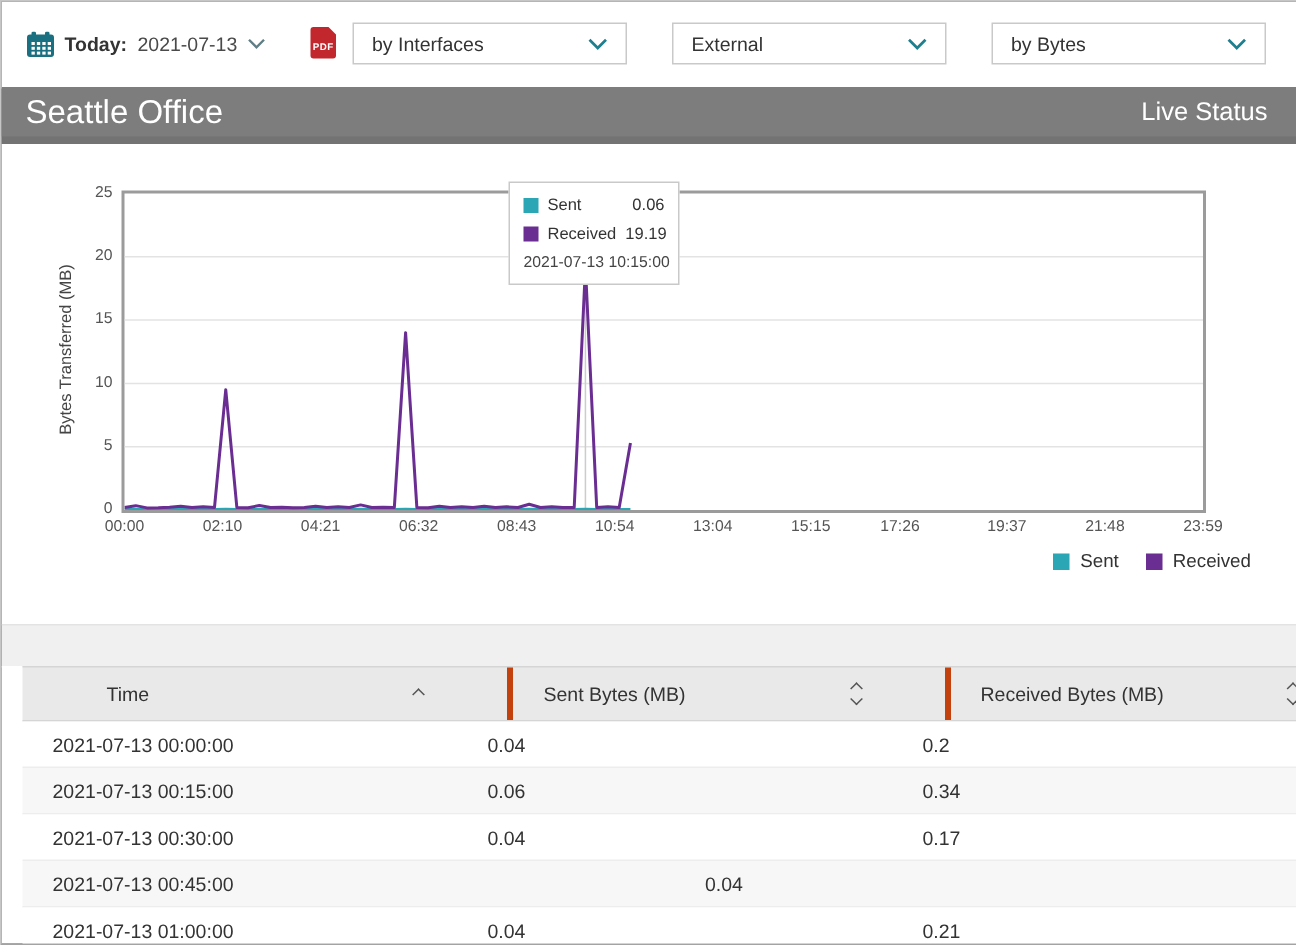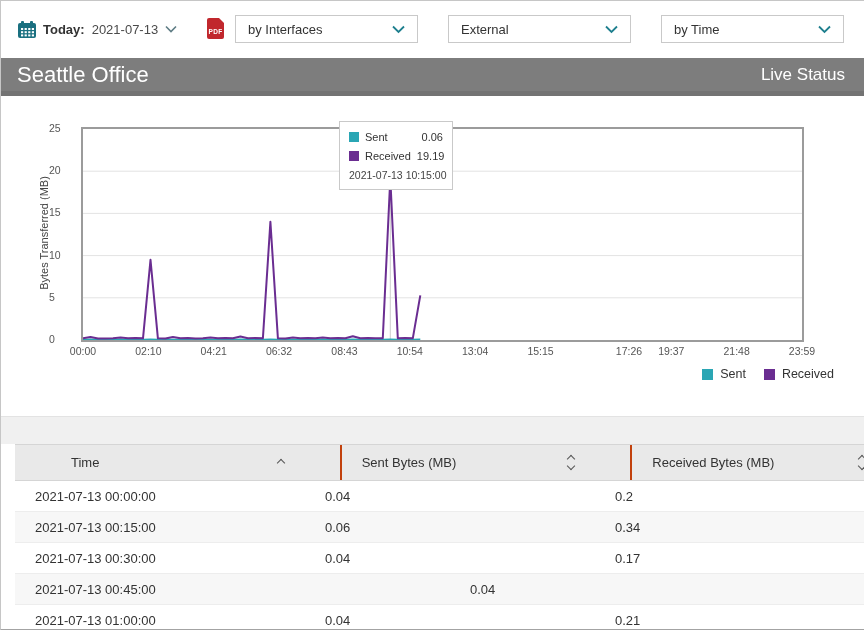--- a/index.html
+++ b/index.html
@@ -20,40 +20,40 @@
   
   .titlebar{position:absolute;top:57px;left:0;right:0;height:33px;background:#7d7d7d;color:#fff;display:flex;align-items:center;padding:0 16px;box-sizing:border-box;}
   .title{font-size:22px;}
   .live{margin-left:auto;display:flex;align-items:flex-start;gap:20px;font-size:17px;cursor:pointer;}
 
   
   .chart-section{position:absolute;top:95px;left:0;right:0;height:320px;background:#fff;}
   .plot{position:absolute;left:80px;top:31px;width:719px;height:211px;border:2px solid #9b9b9b;background:#fff;}
   .plot svg{display:block;}
   .ylab{position:absolute;left:-62px;top:130px;width:212px;height:14px;text-align:center;transform:rotate(-90deg);font-size:11px;color:#444;}
-  .ytick{position:absolute;left:48px;width:26px;text-align:left;font-size:10.5px;color:#555;}
+  .ytick{position:absolute;left:48px;width:26px;text-align:right;font-size:10.5px;color:#555;}
   .xtick{position:absolute;top:249px;width:48px;text-align:center;font-size:10.5px;color:#555;}
   .legend{position:absolute;top:271px;right:63px;display:flex;gap:18px;align-items:center;font-size:12.5px;color:#333;}
   .lg-item{display:flex;align-items:center;gap:7px;}
   .lg-swatch{width:11px;height:11px;display:inline-block;}
   .tooltip{position:absolute;left:338px;top:25px;width:114px;background:#fff;border:1px solid #c9c9c9;box-sizing:border-box;padding:9px 9px 8px 9px;z-index:5;font-size:11px;color:#333;}
   .t-row{display:flex;align-items:center;gap:6px;margin-bottom:7px;}
   .t-swatch{width:10px;height:10px;flex:0 0 auto;}
   .t-val{margin-left:auto;}
   .t-time{font-size:10.5px;color:#444;white-space:nowrap;margin-top:2px;}
 
   
   .band{position:absolute;top:415px;left:0;right:0;height:28px;background:#f0f0f0;border-top:1px solid #e3e3e3;}
 
   
   .table-section{position:absolute;top:443px;left:0;right:0;bottom:0;background:#fff;}
   .tbl{position:absolute;left:14px;right:12px;top:0;}
   .thead{display:flex;height:37px;background:#e9e9e9;border-top:1px solid #d5d5d5;border-bottom:1px solid #d5d5d5;box-sizing:border-box;}
   .th{flex:1;display:flex;align-items:center;padding:0 20px;font-size:13px;color:#333;box-sizing:border-box;cursor:pointer;margin-left:36px;}
-  .th + .th{border-left:2px solid #c2410c;}
+  .th + .th{border-left:4px solid #c2410c;}
   .sort{margin-left:auto;display:flex;flex-direction:column;align-items:center;}
   .chv{display:block;width:5px;height:5px;border-left:1.5px solid #555;border-top:1.5px solid #555;}
   .chv.up{transform:rotate(45deg);}
   .chv.down{transform:rotate(-135deg);margin-top:1px;}
   .row{display:flex;height:30px;align-items:center;border-bottom:1px solid #ededed;font-size:13px;color:#333;background:#fff;}
   .row:nth-child(even){background:#f7f7f7;}
   .cell{flex:1;padding:0 20px;box-sizing:border-box;}
 </style>
 </head>
 <body>
@@ -106,21 +106,21 @@
     </div>
     <div class="dd dd2">
       <span class="val">External</span>
       <span style="display:flex;">
         <svg width="13" height="9" viewBox="0 0 13 9">
             <polyline points="1,1.5 6.5,7 12,1.5" fill="none" stroke="#1e7f8e" stroke-width="1.8"></polyline>
           </svg>
       </span>
     </div>
     <div class="dd dd3">
-      <span class="val">by Time</span>
+      <span class="val">by Bytes</span>
       <span style="display:flex;">
         <svg width="13" height="9" viewBox="0 0 13 9">
             <polyline points="1,1.5 6.5,7 12,1.5" fill="none" stroke="#1e7f8e" stroke-width="1.8"></polyline>
           </svg>
       </span>
     </div>
   </div>
 
   <div class="titlebar">
     <span class="title">Seattle Office</span>
@@ -179,21 +179,21 @@
       <span class="ytick" style="top: 68.2px;">20</span>
       <span class="ytick" style="top: 26px;">25</span>
       <span class="xtick" style="left: 58px;">00:00</span>
       <span class="xtick" style="left: 123.364px;">02:10</span>
       <span class="xtick" style="left: 188.727px;">04:21</span>
       <span class="xtick" style="left: 254.091px;">06:32</span>
       <span class="xtick" style="left: 319.455px;">08:43</span>
       <span class="xtick" style="left: 384.818px;">10:54</span>
       <span class="xtick" style="left: 450.182px;">13:04</span>
       <span class="xtick" style="left: 515.545px;">15:15</span>
-      <span class="xtick" style="left: 604px;">17:26</span>
+      <span class="xtick" style="left: 575px;">17:26</span>
       <span class="xtick" style="left: 646.273px;">19:37</span>
       <span class="xtick" style="left: 711.636px;">21:48</span>
       <span class="xtick" style="left: 777px;">23:59</span>
     </div>
 
   <div class="band"></div>
 
   <div class="table-section">
     <div class="tbl">
       <div class="thead" id="thead">

